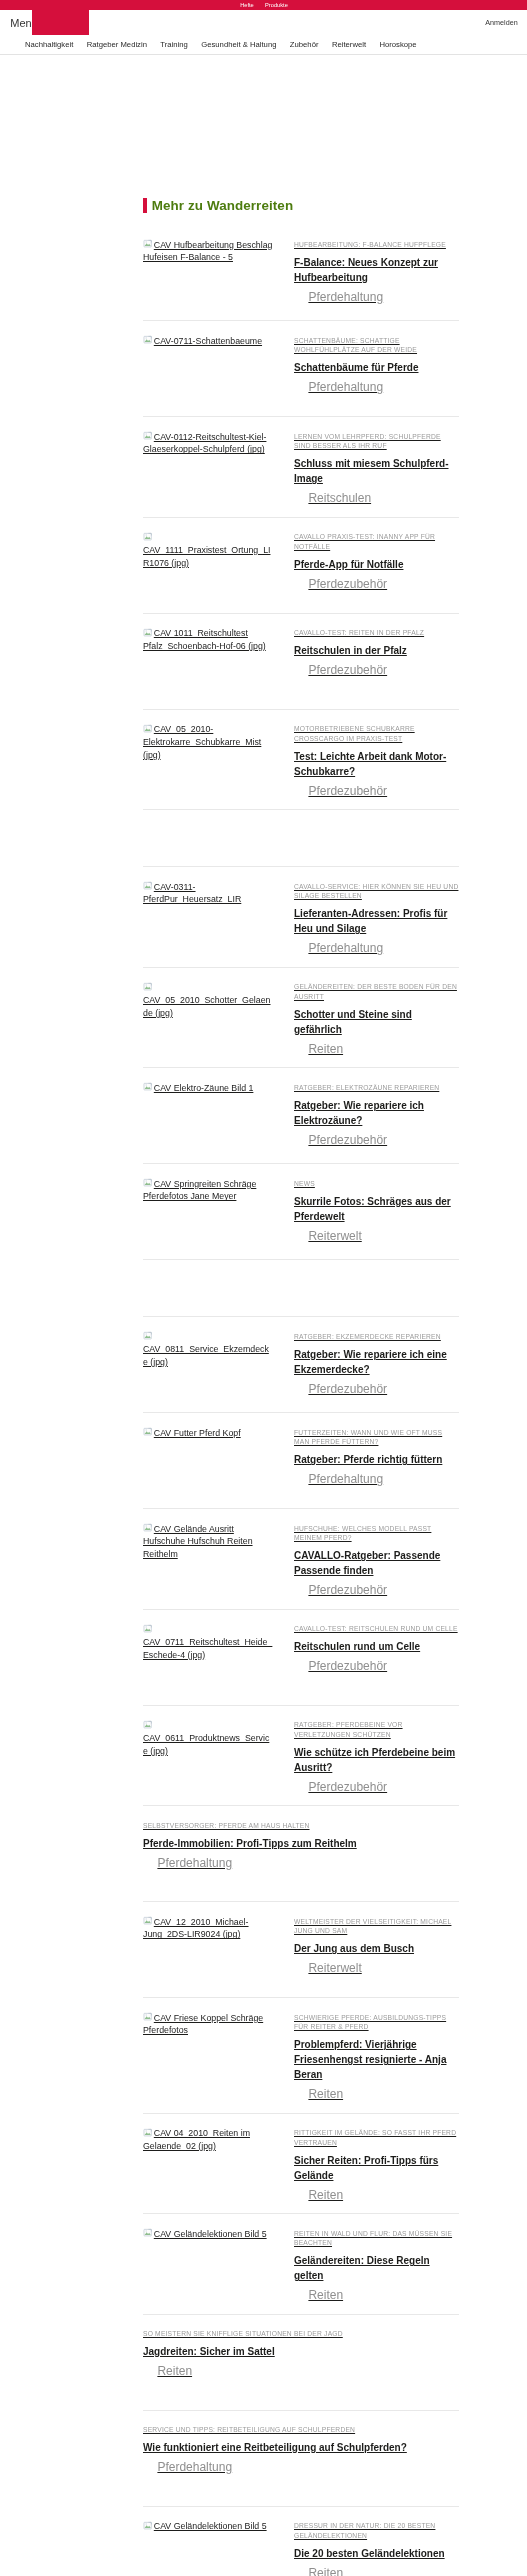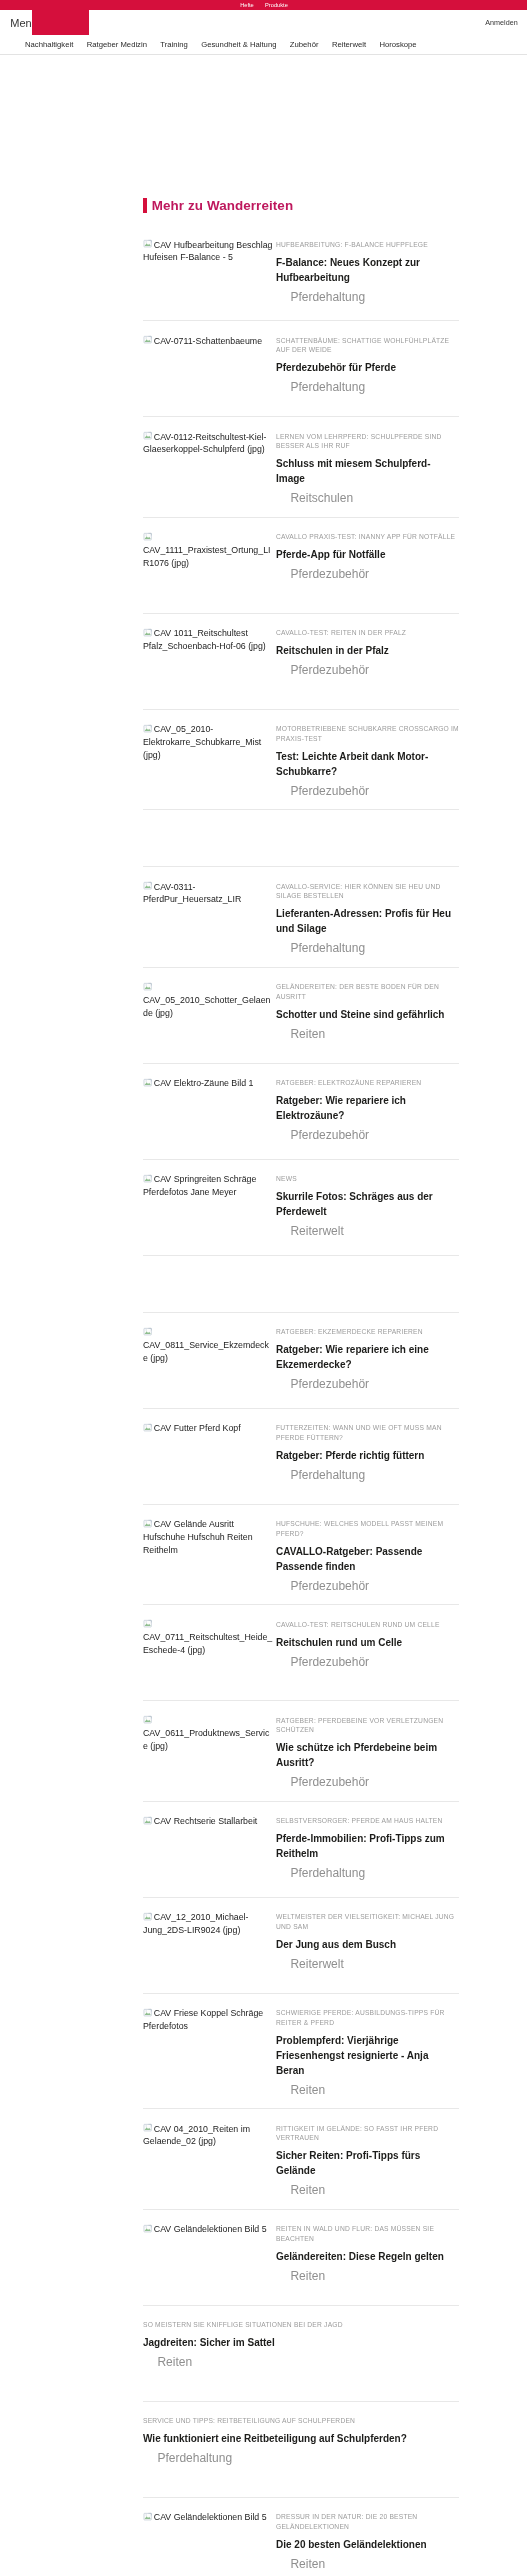--- a/index.html
+++ b/index.html
@@ -17,22 +17,22 @@
   .logo { position:absolute; left:32px; top:0; width:57px; height:25px; background:#d50f3c; display:flex; align-items:center; justify-content:center; }
   .login-label { position:absolute; right:10.3px; font-size:7.2px; color:#333; cursor:pointer; }
   
   .nav { height:19.6px; display:flex; align-items:center; gap:13.4px; padding-left:25px; border-bottom:0.5px solid #e3e3e3; background:#fff; }
   .nav a { font-size:7.7px; color:#2a2a2a; text-decoration:none; white-space:nowrap; }
   
   .pre-heading-spacer { height:143px; }
   .list-wrap { margin-left:143px; width:316px; }
   .section-heading { display:flex; align-items:center; gap:5.2px; margin-bottom:12.4px; }
   .section-heading .redbar { width:3.6px; height:14.4px; background:#d50f3c; }
-  .section-heading h2 { font-size:13.4px; font-weight:700; color:#be185d; letter-spacing:0.1px; }
-  .item-row { display:flex; gap:3px; padding:13.4px 0 11.3px 0; border-bottom:0.5px solid #e8e8e8; min-height:96px; cursor:pointer; }
+  .section-heading h2 { font-size:13.4px; font-weight:700; color:#4d7c0f; letter-spacing:0.1px; }
+  .item-row { display:flex; gap:21px; padding:13.4px 0 11.3px 0; border-bottom:0.5px solid #e8e8e8; min-height:96px; cursor:pointer;text-decoration:underline; }
   .item-row:last-child { border-bottom:none; }
   .thumb-cell { width:130px; flex:0 0 130px; font-size:8.8px; line-height:1.45; color:#222; overflow-wrap:break-word; }
   .thumb-cell svg { vertical-align:-1px; margin-right:1.5px; }
   .text-cell { flex:1 1 auto; padding-top:1px; }
   .kicker { font-size:6.7px; color:#9b9b9b; letter-spacing:0.2px; line-height:1.45; text-transform:uppercase; margin-bottom:5.2px; }
   .title { font-size:10px; font-weight:700; color:#1d1d1b; line-height:1.5; margin-bottom:5.2px; }
   .category { font-size:12px; color:#8f8f8f; padding-left:14.4px; }
   .ad-gap { height:57px; border-bottom:0.5px solid #e8e8e8; }
 </style>
 </head>
@@ -97,21 +97,21 @@
         <div class="thumb-cell">
           <svg width="9.3" height="9.3" viewBox="0 0 24 24" aria-hidden="true">
             <rect x="2.5" y="3.5" width="19" height="17" rx="1.5" fill="#fdfdfd" stroke="#a9b6c3" stroke-width="1.4"></rect>
             <path d="M4 18 L9.5 11 L13 15.5 L16 12.5 L20 18 Z" fill="#8fbe8f"></path>
             <circle cx="8.2" cy="7.8" r="1.7" fill="#cfd8e2"></circle>
             <path d="M14 3.5 L21.5 3.5 L21.5 9" fill="none" stroke="#a9b6c3" stroke-width="1.4"></path>
           </svg><span class="alt-text">CAV-0711-Schattenbaeume</span>
         </div>
         <div class="text-cell">
           <div class="kicker">SCHATTENBÄUME: SCHATTIGE WOHLFÜHLPLÄTZE AUF DER WEIDE</div>
-          <div class="title">Pferdezubehör für Pferde</div>
+          <div class="title">Schattenbäume für Pferde</div>
           <div class="category">Pferdehaltung</div>
         </div>
       </div>
 
       <div class="item-row">
         <div class="thumb-cell">
           <svg width="9.3" height="9.3" viewBox="0 0 24 24" aria-hidden="true">
             <rect x="2.5" y="3.5" width="19" height="17" rx="1.5" fill="#fdfdfd" stroke="#a9b6c3" stroke-width="1.4"></rect>
             <path d="M4 18 L9.5 11 L13 15.5 L16 12.5 L20 18 Z" fill="#8fbe8f"></path>
             <circle cx="8.2" cy="7.8" r="1.7" fill="#cfd8e2"></circle>
@@ -311,28 +311,20 @@
           </svg><span class="alt-text">CAV_0611_Produktnews_Service (jpg)</span>
         </div>
         <div class="text-cell">
           <div class="kicker">RATGEBER: PFERDEBEINE VOR VERLETZUNGEN SCHÜTZEN</div>
           <div class="title">Wie schütze ich Pferdebeine beim Ausritt?</div>
           <div class="category">Pferdezubehör</div>
         </div>
       </div>
 
       <div class="item-row">
-        <div class="thumb-cell">
-          <svg width="9.3" height="9.3" viewBox="0 0 24 24" aria-hidden="true">
-            <rect x="2.5" y="3.5" width="19" height="17" rx="1.5" fill="#fdfdfd" stroke="#a9b6c3" stroke-width="1.4"></rect>
-            <path d="M4 18 L9.5 11 L13 15.5 L16 12.5 L20 18 Z" fill="#8fbe8f"></path>
-            <circle cx="8.2" cy="7.8" r="1.7" fill="#cfd8e2"></circle>
-            <path d="M14 3.5 L21.5 3.5 L21.5 9" fill="none" stroke="#a9b6c3" stroke-width="1.4"></path>
-          </svg><span class="alt-text">CAV Rechtserie Stallarbeit</span>
-        </div>
         <div class="text-cell">
           <div class="kicker">SELBSTVERSORGER: PFERDE AM HAUS HALTEN</div>
           <div class="title">Pferde-Immobilien: Profi-Tipps zum Reithelm</div>
           <div class="category">Pferdehaltung</div>
         </div>
       </div>
 
       <div class="item-row">
         <div class="thumb-cell">
           <svg width="9.3" height="9.3" viewBox="0 0 24 24" aria-hidden="true">

